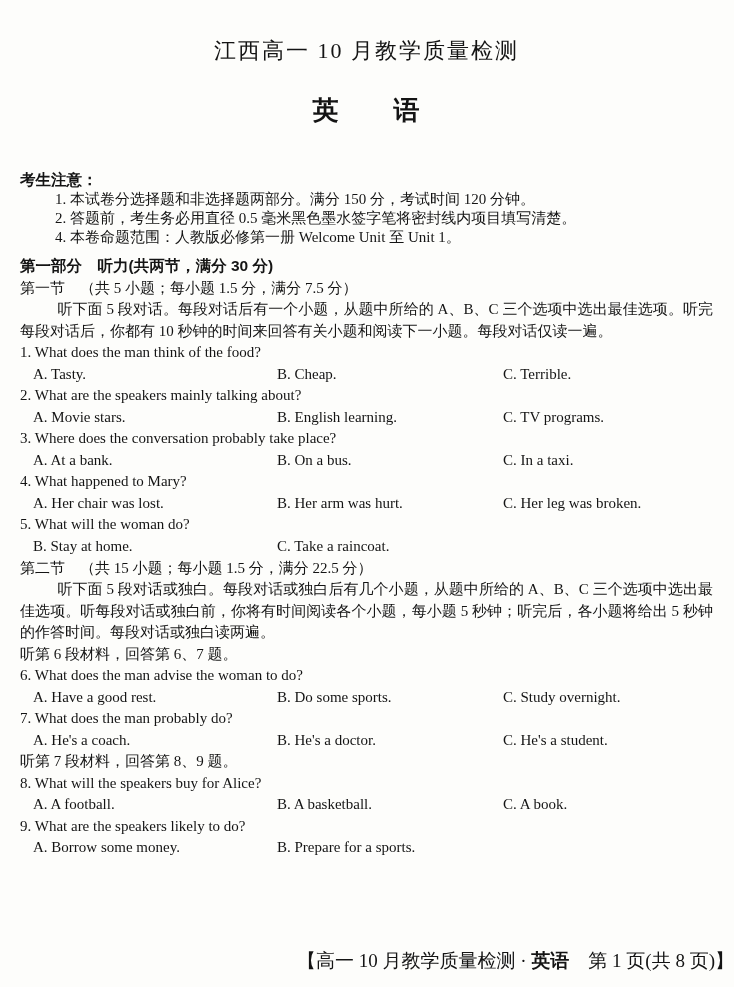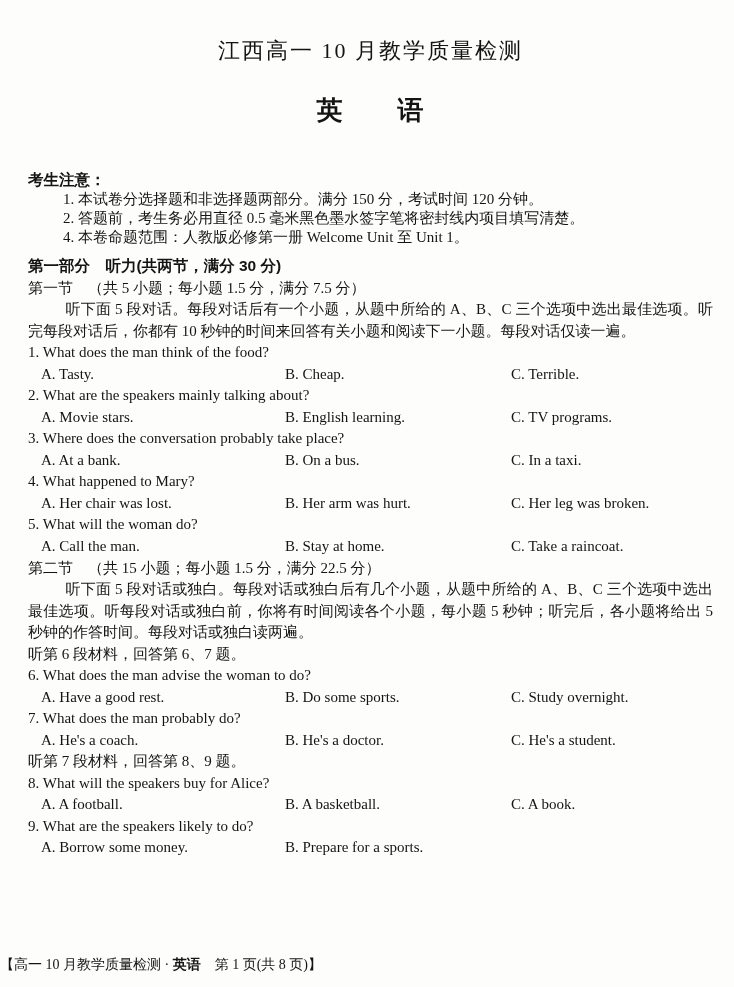--- a/index.html
+++ b/index.html
@@ -6,21 +6,21 @@
   .page {
     position: relative;
     width: 734px;
     height: 987px;
     margin: 0 auto;
     background: #fdfdfb;
     color: #141414;
     font-family: "Liberation Serif", "DejaVu Serif", serif;
     font-size: 15px;
     box-sizing: border-box;
-    padding: 36px 21px 0 28px;
+    padding: 36px 21px 0 20px;
     overflow: hidden;
   }
   .doc-title {
     text-align: center;
     font-size: 22px;
     font-weight: 500;
     line-height: 30px;
     letter-spacing: 2px;
   }
   .subject-title {
@@ -74,22 +74,22 @@
   .options {
     display: grid;
     grid-template-columns: 244px 226px auto;
     padding-left: 13px;
   }
   .footer {
     position: absolute;
     left: 0;
     bottom: 13px;
     width: 100%;
-    text-align: left;
-    font-size: 14px;
+    text-align: right;
+    font-size: 19px;
   }
   .footer .bold-sans {
     font-family: "Liberation Sans", "DejaVu Sans", sans-serif;
     font-weight: bold;
   }
 </style>
 </head>
 <body>
 
 <div class="page">
@@ -140,21 +140,20 @@
     <div class="options">
       <span>A. Her chair was lost.</span>
       <span>B. Her arm was hurt.</span>
       <span>C. Her leg was broken.</span>
     </div>
   </div>
 
   <div class="question">
     <div class="q-line"><span>5.</span> <span>What will the woman do?</span></div>
     <div class="options">
-      <span>A. Call the man.</span>
       <span>B. Stay at home.</span>
       <span>C. Take a raincoat.</span>
     </div>
   </div>
 
   <div class="section-heading">第二节　（共 15 小题；每小题 1.5 分，满分 22.5 分）</div>
   <p class="intro">听下面 5 段对话或独白。每段对话或独白后有几个小题，从题中所给的 A、B、C 三个选项中选出最佳选项。听每段对话或独白前，你将有时间阅读各个小题，每小题 5 秒钟；听完后，各小题将给出 5 秒钟的作答时间。每段对话或独白读两遍。</p>
 
   <div class="material-note">听第 6 段材料，回答第 6、7 题。</div>
 

